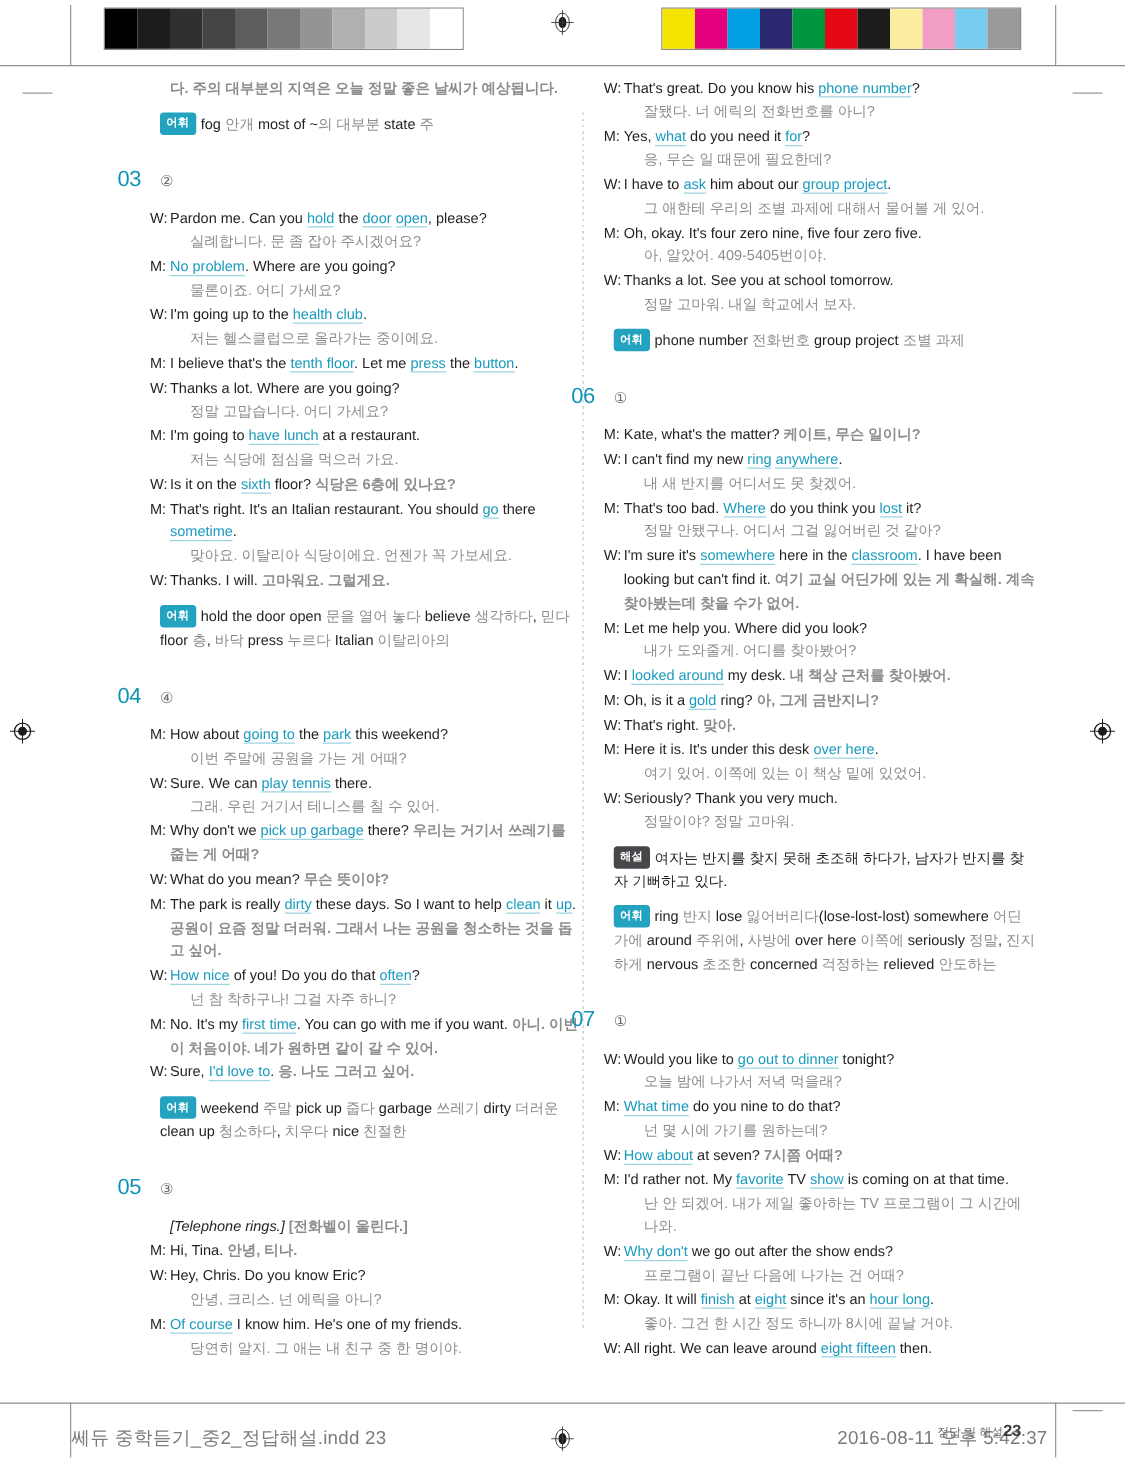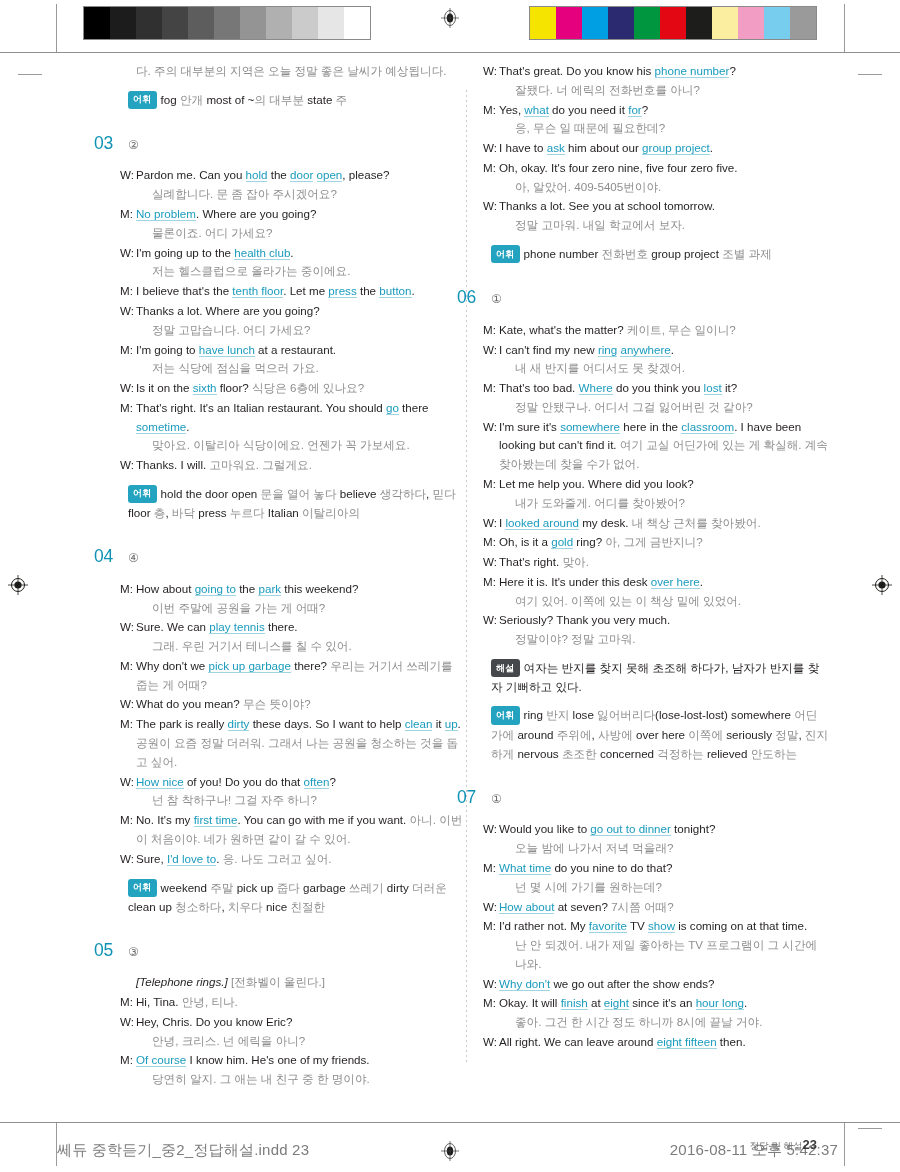--- a/index.html
+++ b/index.html
@@ -54,21 +54,21 @@
     font-size:17.5px; font-weight:normal; color:#0f93b5;
     letter-spacing:-0.3px; width:30px;
   }
   .qans { font-size:12px; color:#6d6d6d; margin-left:4px; }
 
   .dialog { margin:0; }
   .line { display:flex; margin-bottom:1px; text-indent:0; }
   .spk { width:16px; flex:none; font-size:11.6px; color:#231f20; }
   .utt { flex:1; }
 
-  .ko { color:#8d8d8d; }
+  .ko { color:#8d8d8d;font-weight:bold; }
   .ko-indent { margin-left:16px; color:#8d8d8d; display:block; }
 
   .kw {
     color:#1a9bbd;
     border-bottom:1px solid #9fd4e3;
     padding-bottom:0px;
   }
   .ital { font-style:italic; }
 
   
@@ -292,21 +292,21 @@
           <div class="line">
             <span class="spk">W:</span>
             <span class="utt"><span>That's great. Do you know his </span><span class="kw">phone number</span><span>?</span><span class="ko-indent">잘됐다. 너 에릭의 전화번호를 아니?</span></span>
           </div>
           <div class="line">
             <span class="spk">M:</span>
             <span class="utt"><span>Yes, </span><span class="kw">what</span><span> do you need it </span><span class="kw">for</span><span>?</span><span class="ko-indent">응, 무슨 일 때문에 필요한데?</span></span>
           </div>
           <div class="line">
             <span class="spk">W:</span>
-            <span class="utt"><span>I have to </span><span class="kw">ask</span><span> him about our </span><span class="kw">group project</span><span>.</span></span>
+            <span class="utt"><span>I have to </span><span class="kw">ask</span><span> him about our </span><span class="kw">group project</span><span>.</span><span class="ko-indent">그 애한테 우리의 조별 과제에 대해서 물어볼 게 있어.</span></span>
           </div>
           <div class="line">
             <span class="spk">M:</span>
             <span class="utt"><span>Oh, okay. It's four zero nine, five four zero five.</span><span class="ko-indent">아, 알았어. 409-5405번이야.</span></span>
           </div>
           <div class="line">
             <span class="spk">W:</span>
             <span class="utt"><span>Thanks a lot. See you at school tomorrow.</span><span class="ko-indent">정말 고마워. 내일 학교에서 보자.</span></span>
           </div>
         </div>
@@ -375,21 +375,21 @@
           <div class="line">
             <span class="spk">W:</span>
             <span class="utt"><span class="kw">How about</span><span> at seven? </span><span class="ko">7시쯤 어때?</span></span>
           </div>
           <div class="line">
             <span class="spk">M:</span>
             <span class="utt"><span>I'd rather not. My </span><span class="kw">favorite</span><span> TV </span><span class="kw">show</span><span> is coming on at that time.</span><span class="ko-indent">난 안 되겠어. 내가 제일 좋아하는 TV 프로그램이 그 시간에 나와.</span></span>
           </div>
           <div class="line">
             <span class="spk">W:</span>
-            <span class="utt"><span class="kw">Why don't</span><span> we go out after the show ends?</span></span>
+            <span class="utt"><span class="kw">Why don't</span><span> we go out after the show ends?</span><span class="ko-indent">프로그램이 끝난 다음에 나가는 건 어때?</span></span>
           </div>
           <div class="line">
             <span class="spk">M:</span>
             <span class="utt"><span>Okay. It will </span><span class="kw">finish</span><span> at </span><span class="kw">eight</span><span> since it's an </span><span class="kw">hour long</span><span>.</span><span class="ko-indent">좋아. 그건 한 시간 정도 하니까 8시에 끝날 거야.</span></span>
           </div>
           <div class="line">
             <span class="spk">W:</span>
             <span class="utt"><span>All right. We can leave around </span><span class="kw">eight fifteen</span><span> then.</span></span>
           </div>
         </div>

